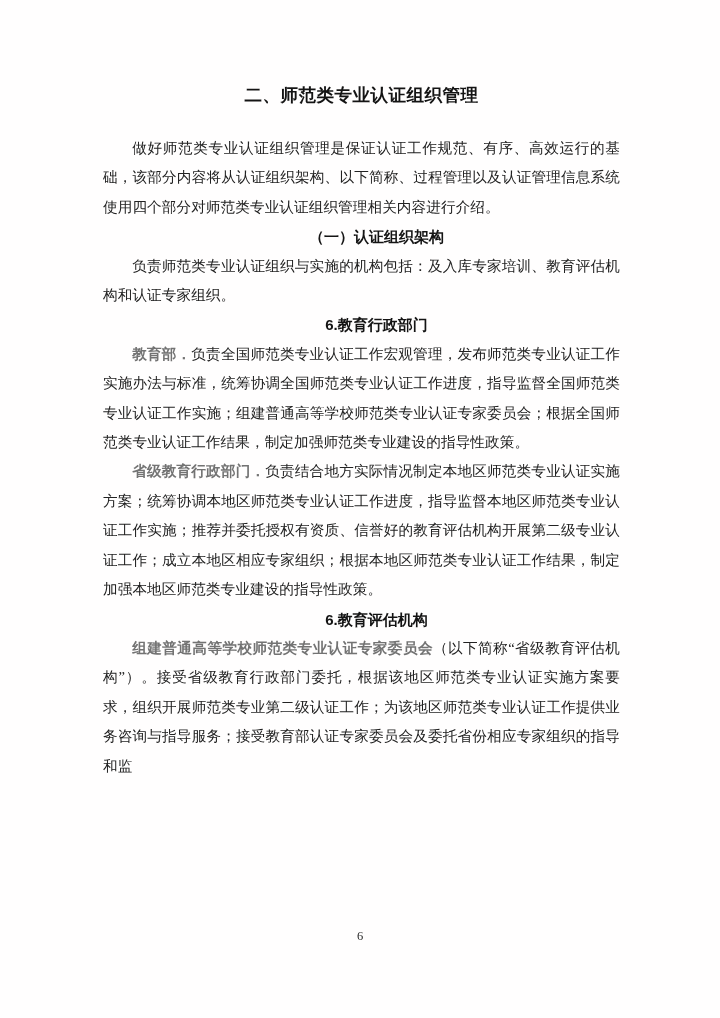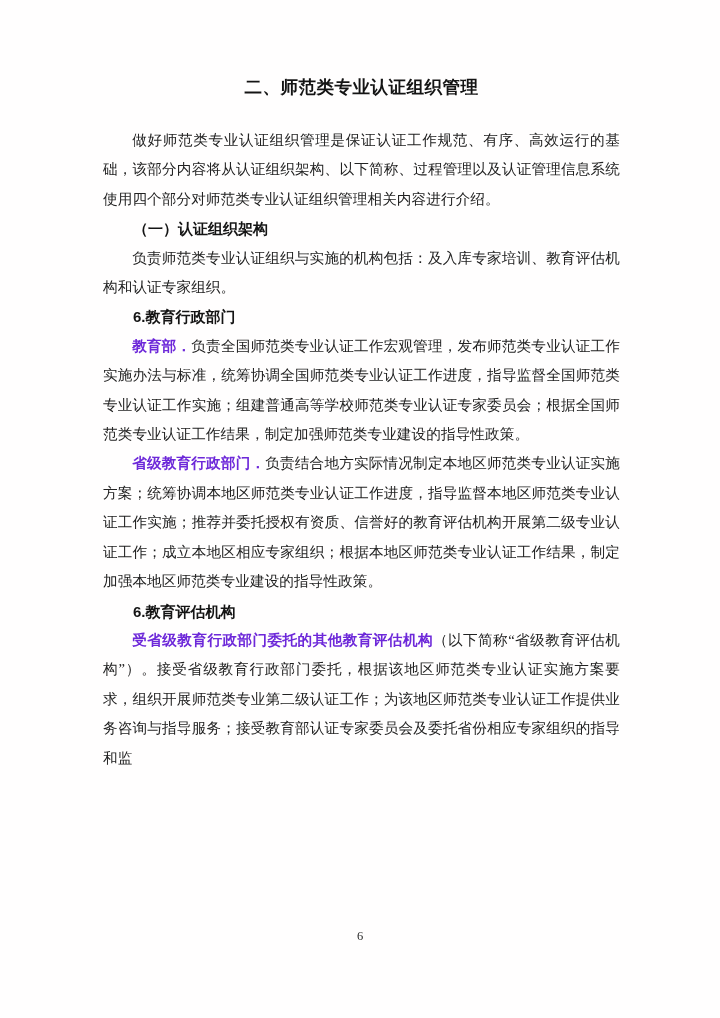--- a/index.html
+++ b/index.html
@@ -11,21 +11,21 @@
     position: relative;
     width: 720px;
     height: 1018px;
     background: #fffefe;
     overflow: hidden;
     color: #1e1e1e;
   }
   .doc {
     position: absolute;
     left: 103px;
-    top: 74px;
+    top: 82px;
     width: 517px;
   }
   .doc-title {
     font-family: "Liberation Sans", "DejaVu Sans", sans-serif;
     font-weight: 700;
     font-size: 17.5px;
     line-height: 26px;
     letter-spacing: 0.5px;
     text-align: center;
     color: #141414;
@@ -35,29 +35,29 @@
     font-size: 14.6px;
     line-height: 29.4px;
     text-align: justify;
     text-indent: 2em;
     letter-spacing: 0.1px;
     color: #222222;
   }
   .body-par .lead {
     font-family: "Liberation Sans", "DejaVu Sans", sans-serif;
     font-weight: 700;
-    color: #6d28d9;
+    color: #737373;
   }
   .sec-heading {
     font-family: "Liberation Sans", "DejaVu Sans", sans-serif;
     font-weight: 700;
     font-size: 15px;
     line-height: 29.4px;
     padding-left: 2em;
-    text-align: left;
+    text-align: center;
     color: #141414;
   }
   .page-number {
     position: absolute;
     left: 0;
     right: 0;
     top: 929px;
     text-align: center;
     font-family: "Liberation Serif", "DejaVu Serif", serif;
     font-size: 12.5px;
@@ -80,18 +80,18 @@
 
     <h3 class="sec-heading">6.教育行政部门</h3>
 
     <p class="body-par"><span class="lead">教育部．</span><span>负责全国师范类专业认证工作宏观管理，发布师范类专业认证工作实施办法与标准，统筹协调全国师范类专业认证工作进度，指导监督全国师范类专业认证工作实施；组建普通高等学校师范类专业认证专家委员会；根据全国师范类专业认证工作结果，制定加强师范类专业建设的指导性政策。</span></p>
 
     <p class="body-par"><span class="lead">省级教育行政部门．</span><span>负责结合地方实际情况制定本地区师范类专业认证实施方案；统筹协调本地区师范类专业认证工作进度，指导监督本地区师范类专业认证工作实施；推荐并委托授权有资质、信誉好的教育评估机构开展第二级专业认证工作；成立本地区相应专家组织；根据本地区师范类专业认证工作结果，制定加强本地区师范类专业建设的指导性政策。</span></p>
 
     <h3 class="sec-heading">6.教育评估机构</h3>
 
 
-    <p class="body-par"><span class="lead">受省级教育行政部门委托的其他教育评估机构</span><span>（以下简称“省级教育评估机构”）。接受省级教育行政部门委托，根据该地区师范类专业认证实施方案要求，组织开展师范类专业第二级认证工作；为该地区师范类专业认证工作提供业务咨询与指导服务；接受教育部认证专家委员会及委托省份相应专家组织的指导和监</span></p>
+    <p class="body-par"><span class="lead">组建普通高等学校师范类专业认证专家委员会</span><span>（以下简称“省级教育评估机构”）。接受省级教育行政部门委托，根据该地区师范类专业认证实施方案要求，组织开展师范类专业第二级认证工作；为该地区师范类专业认证工作提供业务咨询与指导服务；接受教育部认证专家委员会及委托省份相应专家组织的指导和监</span></p>
 
   </div>
 
   <div class="page-number">6</div>
 </div>
 
 </body></html>

